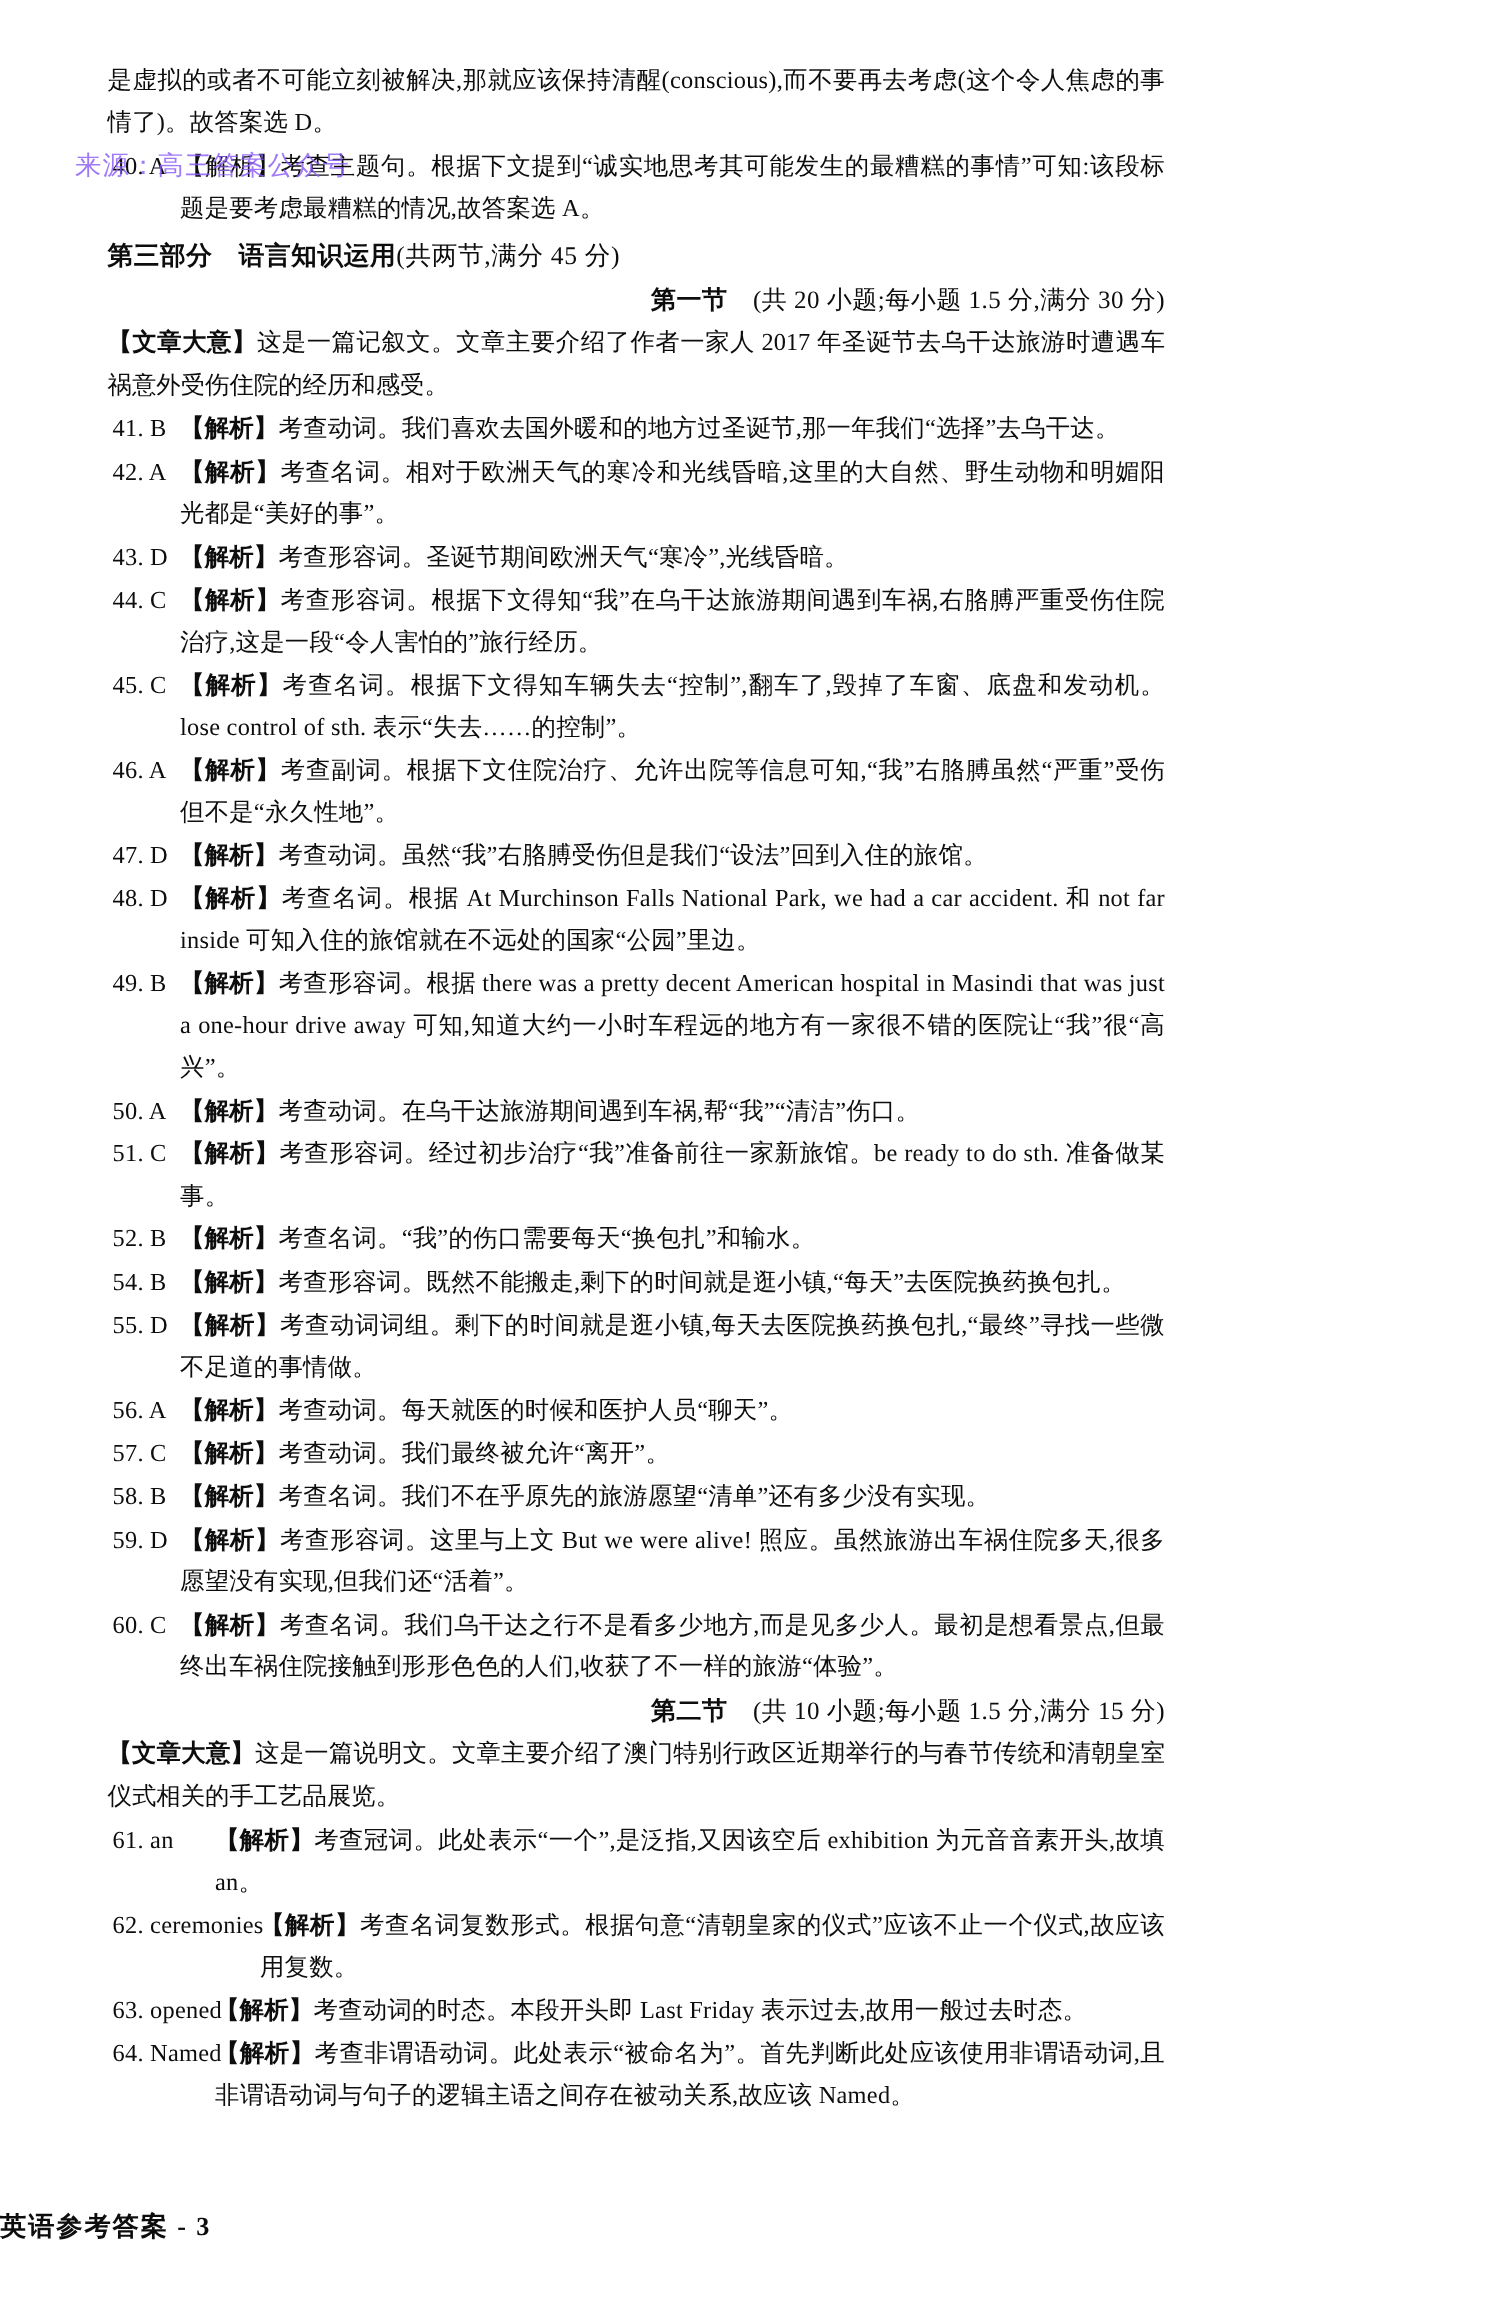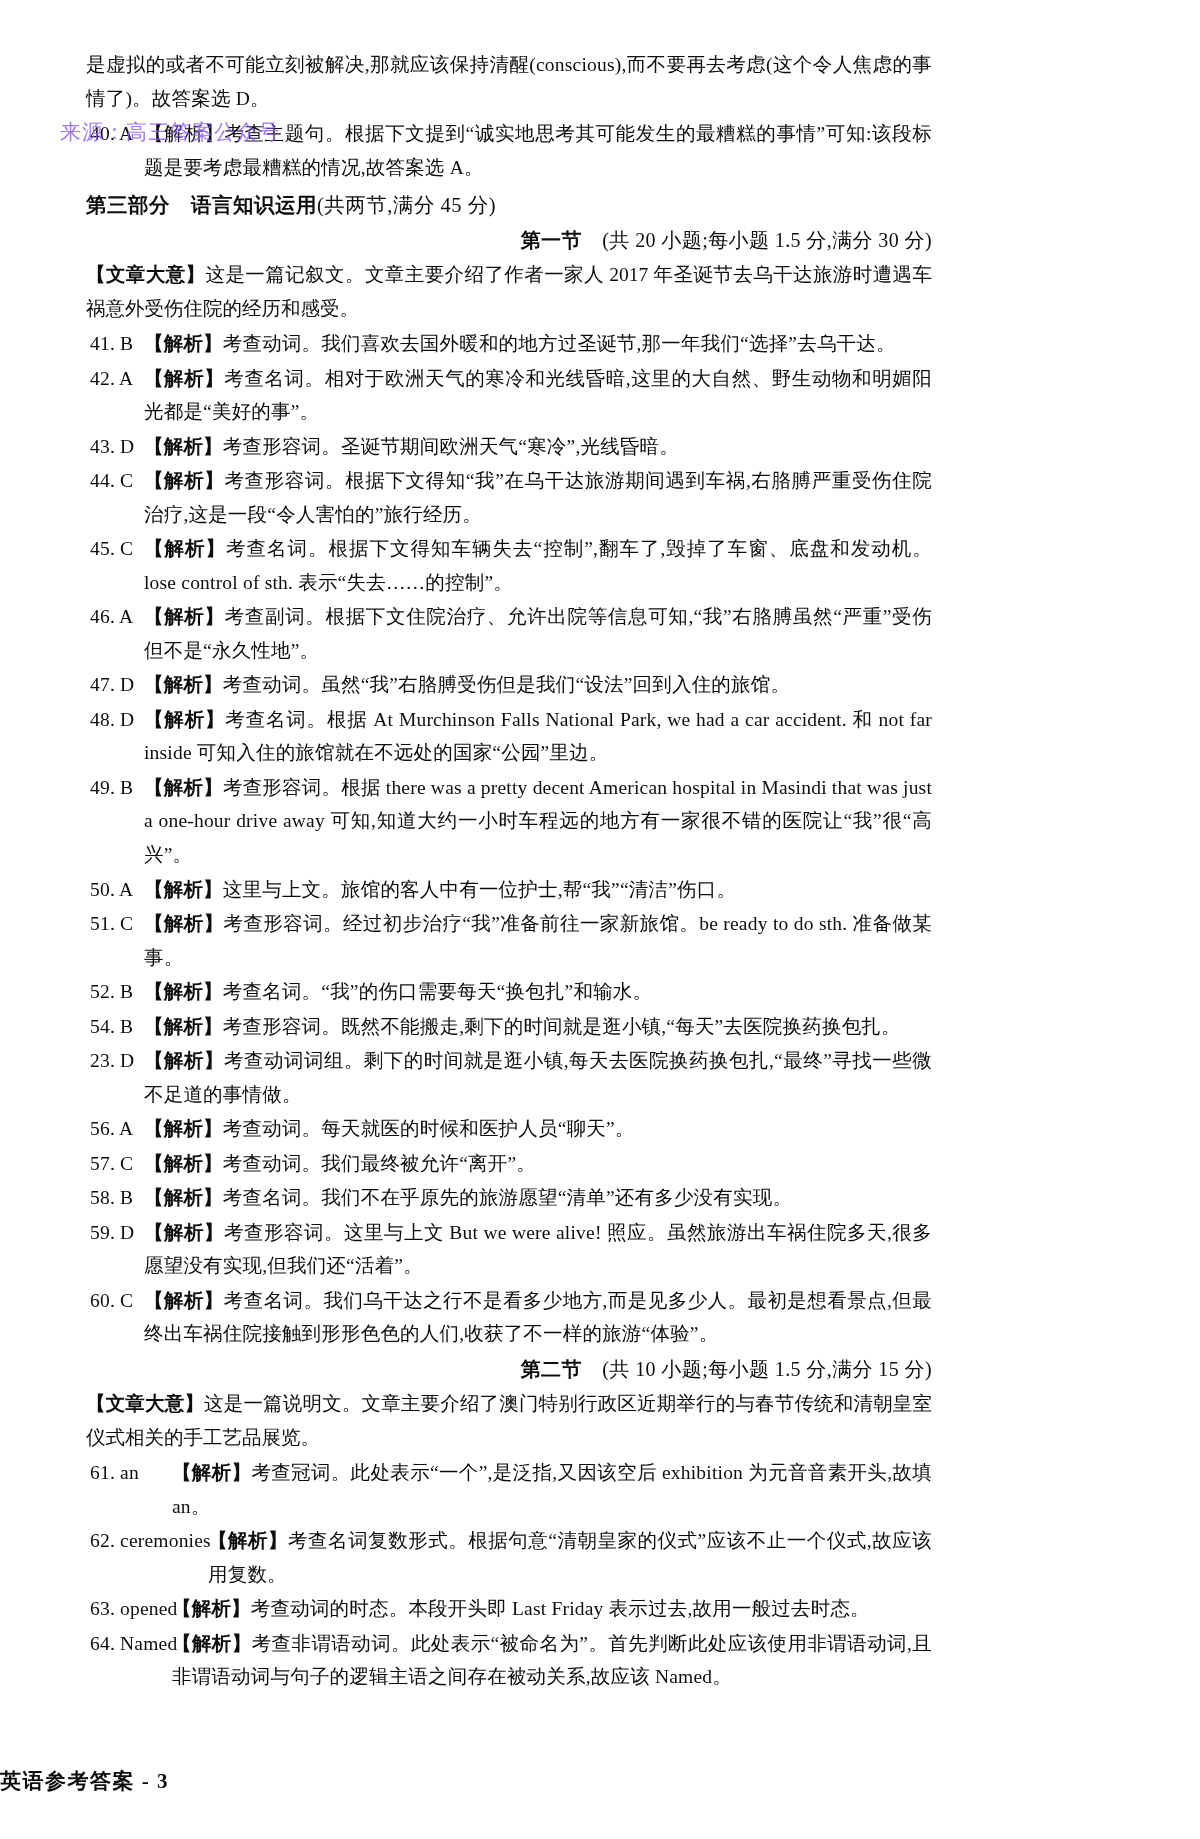--- a/index.html
+++ b/index.html
@@ -170,36 +170,36 @@
     <div class="hang">
       <span class="num">48. D</span>
       <span class="tag">【解析】</span><span>考查名词。根据 At Murchinson Falls National Park, we had a car accident. 和 not far inside 可知入住的旅馆就在不远处的国家“公园”里边。</span>
     </div>
     <div class="hang">
       <span class="num">49. B</span>
       <span class="tag">【解析】</span><span>考查形容词。根据 there was a pretty decent American hospital in Masindi that was just a one-hour drive away 可知,知道大约一小时车程远的地方有一家很不错的医院让“我”很“高兴”。</span>
     </div>
     <div class="hang">
       <span class="num">50. A</span>
-      <span class="tag">【解析】</span><span>这里与上文。旅馆的客人中有一位护士,帮“我”“清洁”伤口。</span>
+      <span class="tag">【解析】</span><span>考查动词。在乌干达旅游期间遇到车祸,帮“我”“清洁”伤口。</span>
     </div>
     <div class="hang">
       <span class="num">51. C</span>
       <span class="tag">【解析】</span><span>考查形容词。经过初步治疗“我”准备前往一家新旅馆。be ready to do sth. 准备做某事。</span>
     </div>
     <div class="hang">
       <span class="num">52. B</span>
       <span class="tag">【解析】</span><span>考查名词。“我”的伤口需要每天“换包扎”和输水。</span>
     </div>
     <div class="hang">
       <span class="num">54. B</span>
       <span class="tag">【解析】</span><span>考查形容词。既然不能搬走,剩下的时间就是逛小镇,“每天”去医院换药换包扎。</span>
     </div>
     <div class="hang">
-      <span class="num">23. D</span>
+      <span class="num">55. D</span>
       <span class="tag">【解析】</span><span>考查动词词组。剩下的时间就是逛小镇,每天去医院换药换包扎,“最终”寻找一些微不足道的事情做。</span>
     </div>
     <div class="hang">
       <span class="num">56. A</span>
       <span class="tag">【解析】</span><span>考查动词。每天就医的时候和医护人员“聊天”。</span>
     </div>
     <div class="hang">
       <span class="num">57. C</span>
       <span class="tag">【解析】</span><span>考查动词。我们最终被允许“离开”。</span>
     </div>

